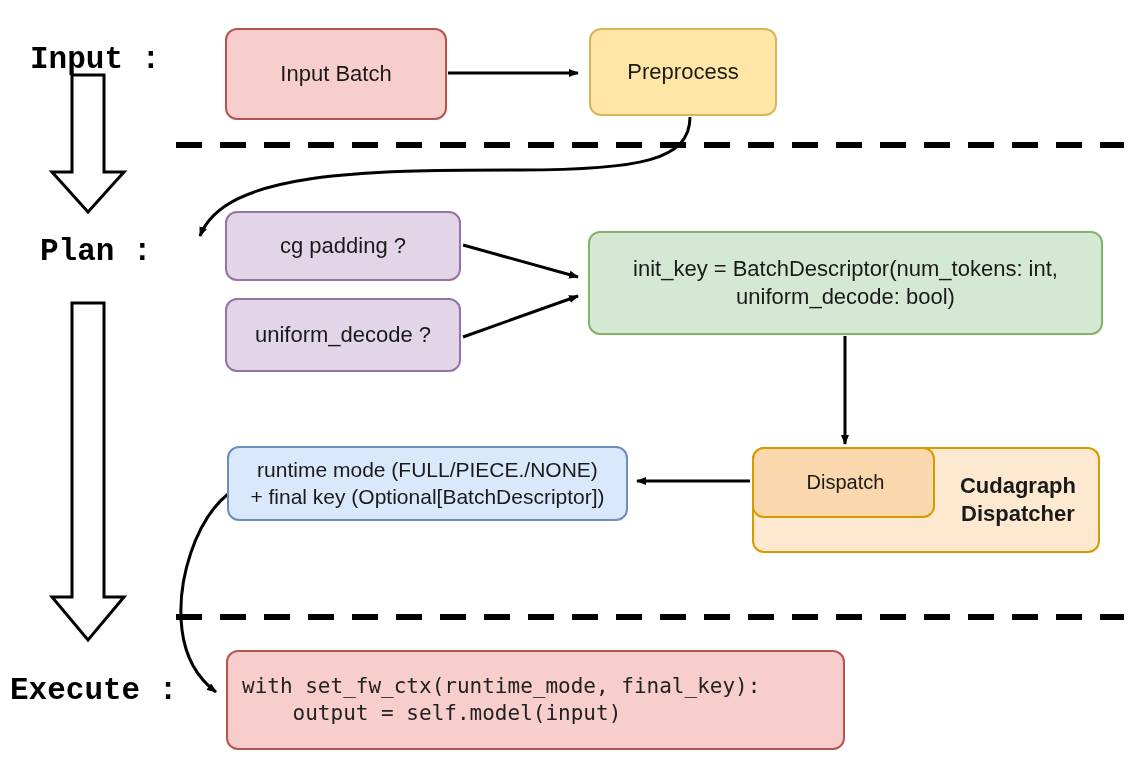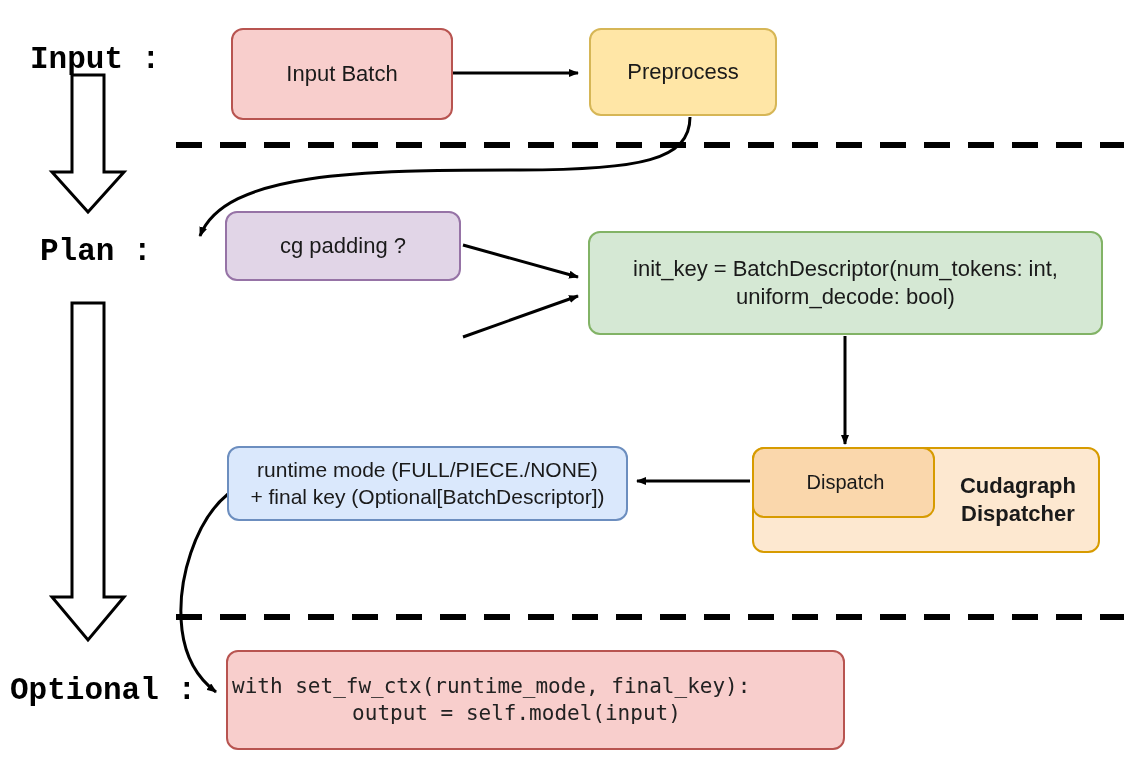--- a/index.html
+++ b/index.html
@@ -47,31 +47,31 @@
     font-family: "Liberation Sans", sans-serif;
     font-size: 22px;
     color: #1a1a1a;
     line-height: 1.28;
     padding: 2px 8px;
   }
   .node.code {
     font-family: "DejaVu Sans Mono", "Liberation Mono", monospace;
     font-size: 21px;
     justify-content: flex-start;
-    text-align: center;
+    text-align: left;
     white-space: pre;
-    padding-left: 4px;
+    padding-left: 14px;
     color: #222222;
   }
   .node.outer-group {
     align-items: center;
     justify-content: flex-end;
     padding-right: 22px;
   }
-  #node-input-batch   { left: 225px; top: 28px;  width: 222px; height: 92px; margin-left: 6px; }
+  #node-input-batch   { left: 225px; top: 28px;  width: 222px; height: 92px; }
   #node-preprocess    { left: 589px; top: 28px;  width: 188px; height: 88px; }
   #node-cg-padding    { left: 225px; top: 211px; width: 236px; height: 70px; }
   #node-uniform-dec   { left: 225px; top: 298px; width: 236px; height: 74px; }
   #node-init-key      { left: 588px; top: 231px; width: 515px; height: 104px; }
   #node-cudagraph     { left: 752px; top: 447px; width: 348px; height: 106px; }
   #node-dispatch      { left: 752px; top: 447px; width: 183px; height: 71px; font-size: 20px; }
   #node-runtime-mode  { left: 227px; top: 446px; width: 401px; height: 75px; font-size: 21px; }
   #node-exec-code     { left: 226px; top: 650px; width: 619px; height: 100px; }
   #label-input   { left: 30px; top: 42px; }
   #label-plan    { left: 40px; top: 234px; }
@@ -109,28 +109,29 @@
 
     <line x1="845" y1="336" x2="845" y2="444" stroke="#000000" stroke-width="3" marker-end="url(#arrowhead)"></line>
 
     <line x1="750" y1="481" x2="637" y2="481" stroke="#000000" stroke-width="3" marker-end="url(#arrowhead-left)"></line>
 
     <path d="M 228,494 C 196,520 176,580 182,630 C 186,662 200,680 216,692" fill="none" stroke="#000000" stroke-width="3" marker-end="url(#arrowhead)"></path>
   </svg>
 
   <div class="stage-label" id="label-input">Input :</div>
   <div class="stage-label" id="label-plan">Plan :</div>
-  <div class="stage-label" id="label-execute">Optional :</div>
+  <div class="stage-label" id="label-execute">Execute :</div>
 
   <div class="node" id="node-input-batch" style="background-color: rgb(248, 206, 204); border-color: rgb(184, 84, 80);">Input Batch</div>
 
   <div class="node" id="node-preprocess" style="background-color: rgb(255, 230, 166); border-color: rgb(214, 182, 86);">Preprocess</div>
 
   <div class="node" id="node-cg-padding" style="background-color: rgb(225, 213, 231); border-color: rgb(150, 115, 166);">cg padding ?</div>
 
+  <div class="node" id="node-uniform-dec" style="background-color: rgb(225, 213, 231); border-color: rgb(150, 115, 166);">uniform_decode ?</div>
 
   <div class="node" id="node-init-key" style="background-color: rgb(213, 232, 212); border-color: rgb(130, 179, 102);">init_key = BatchDescriptor(num_tokens: int,<br>uniform_decode: bool)</div>
 
   <div class="node outer-group" id="node-cudagraph" style="background-color: rgb(253, 232, 208); border-color: rgb(215, 155, 0); font-weight: bold;">Cudagraph<br>Dispatcher</div>
 
   <div class="node" id="node-dispatch" style="background-color: rgb(250, 215, 172); border-color: rgb(215, 155, 0); padding-left: 12px;">Dispatch</div>
 
   <div class="node" id="node-runtime-mode" style="background-color: rgb(218, 232, 252); border-color: rgb(108, 142, 191);">runtime mode (FULL/PIECE./NONE)<br>+ final key (Optional[BatchDescriptor])</div>
 
   <div class="node code" id="node-exec-code" style="background-color: rgb(248, 206, 204); border-color: rgb(184, 84, 80);">with set_fw_ctx(runtime_mode, final_key):

